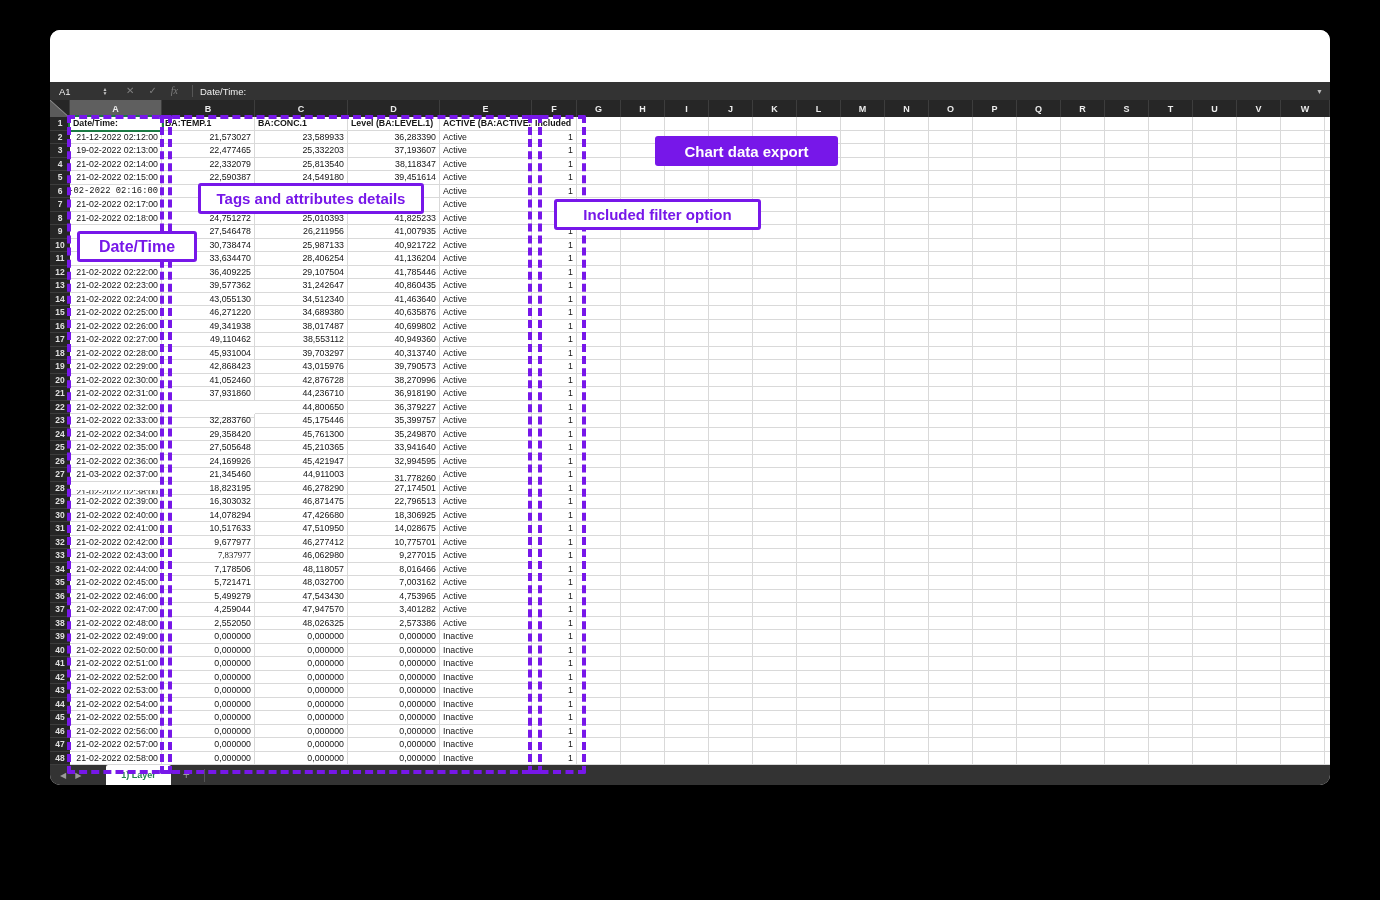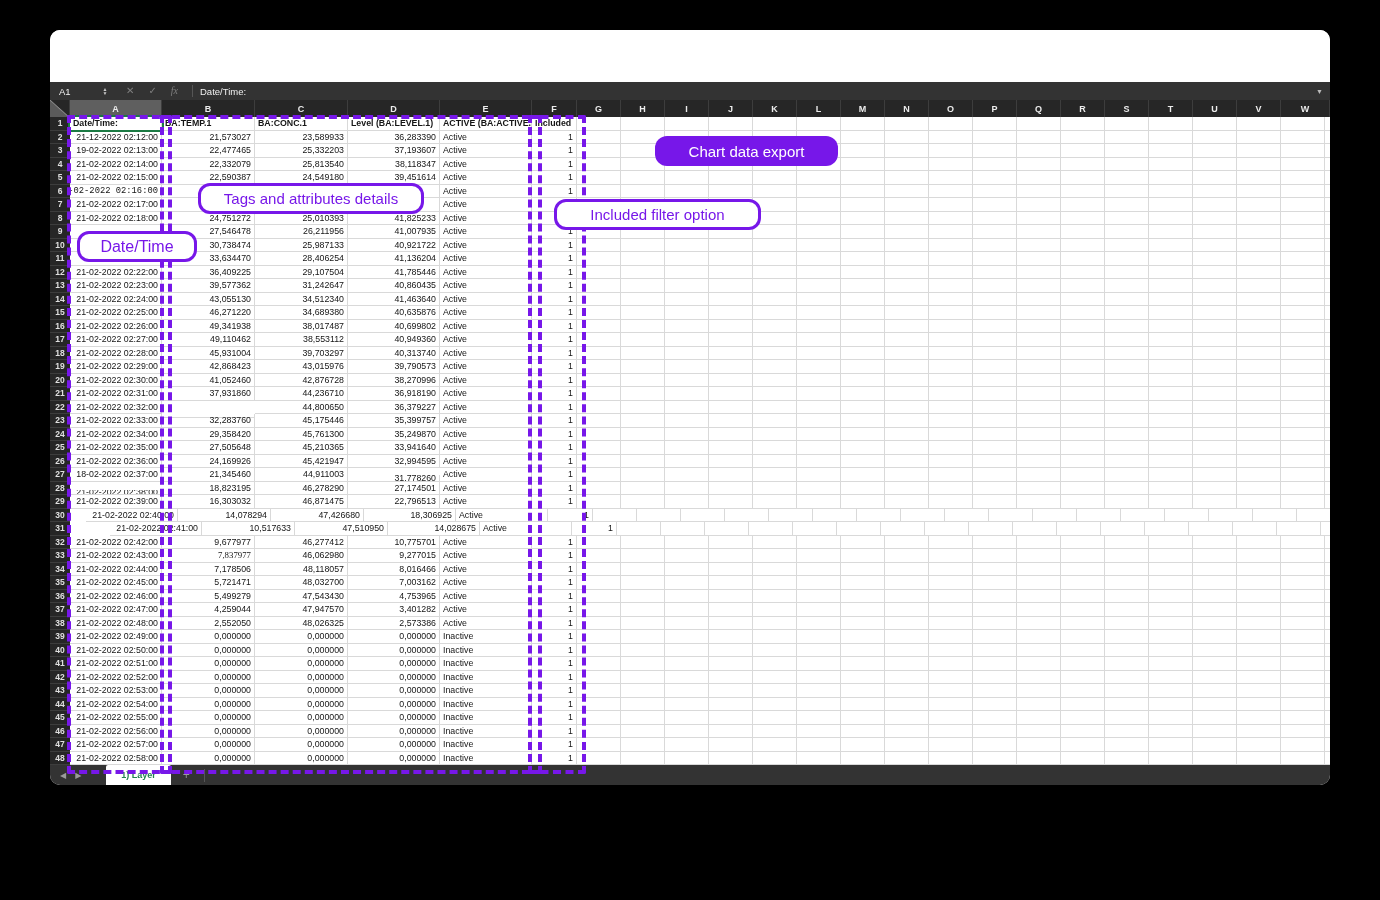--- a/index.html
+++ b/index.html
@@ -48,21 +48,21 @@
   .tabarrow{color:#9a9a9a;font-size:8px;margin-right:9px;}
   .sheettab{margin-left:16px;height:20px;background:#fff;color:#21834f;font-weight:bold;font-size:9px;
     display:flex;align-items:center;padding:0 15px;border-radius:2px 2px 0 0;}
   .addtab{color:#9a9a9a;font-size:12px;margin:0 0 0 12px;}
   .tabdivider{width:1px;height:13px;background:#565656;margin-left:14px;}
   
   .dashed{position:absolute;border:4px dashed #7717e9;border-radius:2px;z-index:30;pointer-events:none;}
   .a1sel{position:absolute;left:68px;top:115px;width:96px;height:17px;box-sizing:border-box;
     border:2px solid #1b7a43;z-index:20;pointer-events:none;}
   .callout{position:absolute;z-index:40;display:flex;align-items:center;justify-content:center;
-    font-weight:normal;font-size:15px;border-radius:12px;box-sizing:border-box;}
+    font-weight:bold;font-size:15px;border-radius:3px;box-sizing:border-box;}
   .callout.filled{background:#7717e9;color:#fff;}
   .callout.outline{background:#fff;color:#7717e9;border:3px solid #7717e9;}
 </style>
 </head>
 <body>
 
 <div class="window">
   <div class="titlebar"></div>
 
   <div class="formulabar">
@@ -362,21 +362,21 @@
         <div class="cell r" style="width: 92px;">21-02-2022 02:36:00</div>
         <div class="cell r" style="width: 93px;">24,169926</div>
         <div class="cell r" style="width: 93px;">45,421947</div>
         <div class="cell r" style="width: 92px;">32,994595</div>
         <div class="cell l" style="width: 92px;">Active</div>
         <div class="cell r" style="width: 45px;">1</div>
         <div class="filler"></div>
       </div>
       <div class="row">
         <div class="rownum">27</div>
-        <div class="cell r" style="width: 92px;">18-02-2022 02:37:00</div>
+        <div class="cell r" style="width: 92px;">21-03-2022 02:37:00</div>
         <div class="cell r" style="width: 93px;">21,345460</div>
         <div class="cell r" style="width: 93px;">44,911003</div>
         <div class="cell r" style="width: 92px; margin-top: 7px;">31,778260</div>
         <div class="cell l" style="width: 92px;">Active</div>
         <div class="cell r" style="width: 45px;">1</div>
         <div class="filler"></div>
       </div>
       <div class="row">
         <div class="rownum">28</div>
         <div class="cell r" style="width: 92px; margin-top: 8px;">21-02-2022 02:38:00</div>
@@ -392,31 +392,31 @@
         <div class="cell r" style="width: 92px;">21-02-2022 02:39:00</div>
         <div class="cell r" style="width: 93px;">16,303032</div>
         <div class="cell r" style="width: 93px;">46,871475</div>
         <div class="cell r" style="width: 92px;">22,796513</div>
         <div class="cell l" style="width: 92px;">Active</div>
         <div class="cell r" style="width: 45px;">1</div>
         <div class="filler"></div>
       </div>
       <div class="row">
         <div class="rownum">30</div>
-        <div class="cell r" style="width: 92px; margin-left: 16px;">21-02-2022 02:40:00</div>
+        <div class="cell r" style="width: 92px;">21-02-2022 02:40:00</div>
         <div class="cell r" style="width: 93px;">14,078294</div>
         <div class="cell r" style="width: 93px;">47,426680</div>
         <div class="cell r" style="width: 92px;">18,306925</div>
         <div class="cell l" style="width: 92px;">Active</div>
         <div class="cell r" style="width: 45px;">1</div>
         <div class="filler"></div>
       </div>
       <div class="row">
         <div class="rownum">31</div>
-        <div class="cell r" style="width: 92px; margin-left: 40px;">21-02-2022 02:41:00</div>
+        <div class="cell r" style="width: 92px;">21-02-2022 02:41:00</div>
         <div class="cell r" style="width: 93px;">10,517633</div>
         <div class="cell r" style="width: 93px;">47,510950</div>
         <div class="cell r" style="width: 92px;">14,028675</div>
         <div class="cell l" style="width: 92px;">Active</div>
         <div class="cell r" style="width: 45px;">1</div>
         <div class="filler"></div>
       </div>
       <div class="row">
         <div class="rownum">32</div>
         <div class="cell r" style="width: 92px;">21-02-2022 02:42:00</div>

